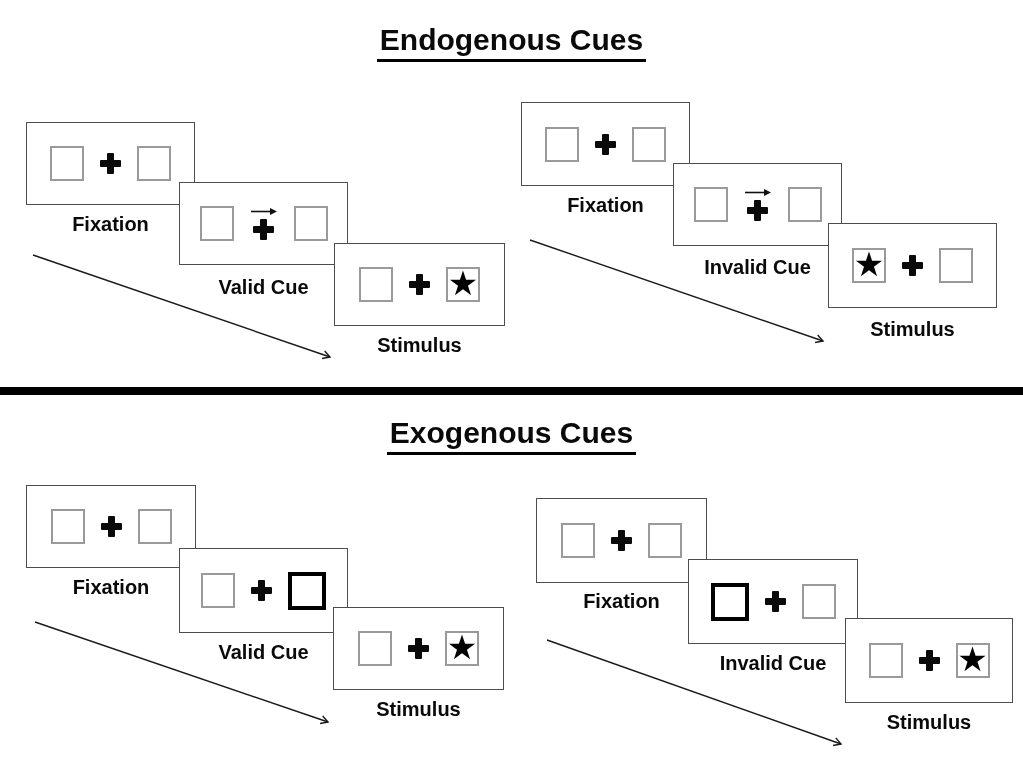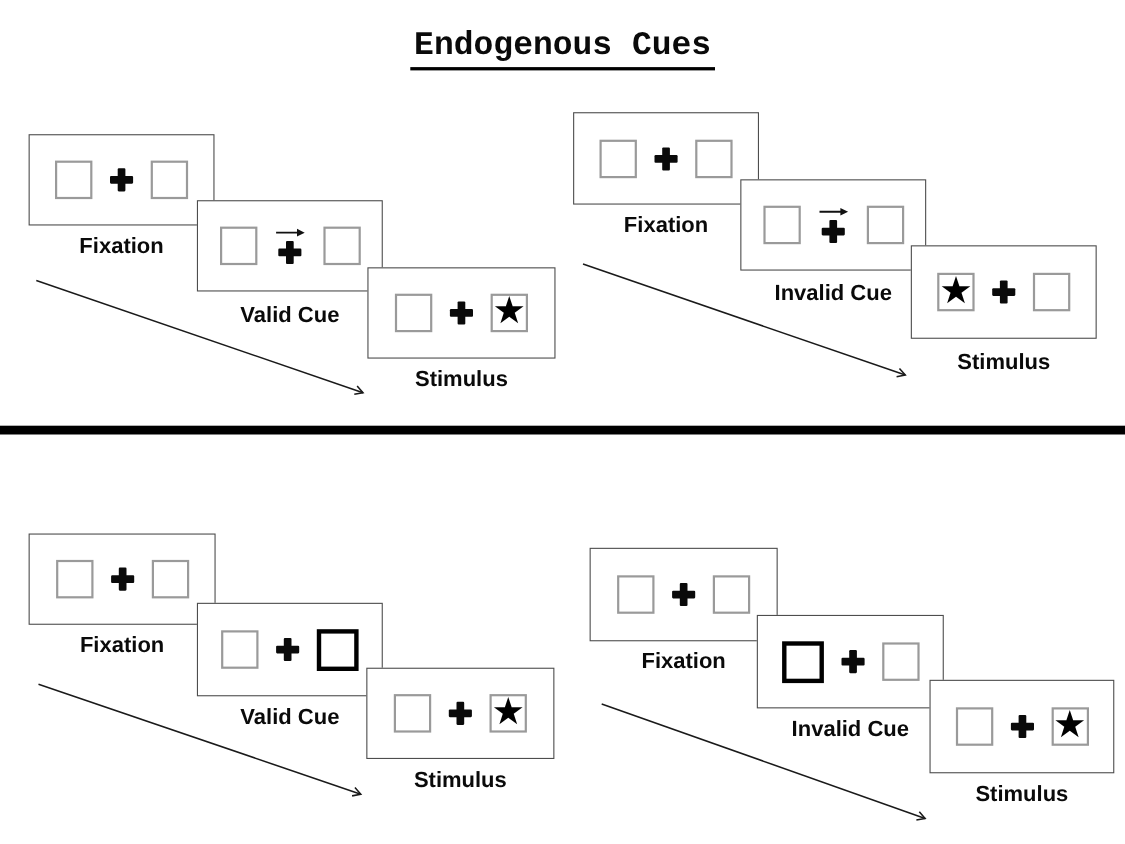--- a/index.html
+++ b/index.html
@@ -1,21 +1,21 @@
 <!DOCTYPE html>
 <html><head>
 <meta charset="utf-8">
 <style>
   html,body{margin:0;padding:0;background:#fff;}
   .canvas{position:relative;width:1023px;height:767px;background:#ffffff;
           font-family:"Liberation Sans",sans-serif;overflow:hidden;color:#0a0a0a;}
   .arrows-layer{position:absolute;left:0;top:0;width:1023px;height:767px;z-index:0;}
   .sec-title{position:absolute;left:0;width:100%;text-align:center;
              font-size:30px;font-weight:bold;z-index:5;}
-  .sec-title .ul{display:inline-block;border-bottom:3px solid #000;padding:0 3px 2px 3px;font-family:Liberation Mono, monospace;}
+  .sec-title .ul{display:inline-block;border-bottom:3px solid #000;padding:0 3px 2px 3px;}
   .divider{position:absolute;left:0;top:387px;width:1023px;height:8px;background:#000;z-index:4;}
   .panel{position:absolute;background:#fff;border:1px solid #4d4d4d;box-sizing:border-box;
          display:flex;align-items:center;justify-content:center;}
   .z1{z-index:1}.z2{z-index:2}.z3{z-index:3}
   .prow{display:flex;align-items:center;gap:16px;}
   .sq{width:30px;height:31px;border:2px solid #9a9a9a;background:#fff;flex:none;
       display:flex;align-items:center;justify-content:center;}
   .sq.thick{border:4px solid #000;width:30px;height:30px;}
   .cross{position:relative;width:21px;height:21px;flex:none;}
   .cross::before{content:"";position:absolute;left:0;top:7px;width:21px;height:7px;
@@ -41,20 +41,23 @@
       </marker>
     </defs>
     <line x1="33" y1="255" x2="330" y2="357" stroke="#1a1a1a" stroke-width="1.4" marker-end="url(#ah)"></line>
     <line x1="530" y1="240" x2="823" y2="341" stroke="#1a1a1a" stroke-width="1.4" marker-end="url(#ah)"></line>
     <line x1="35" y1="622" x2="328" y2="722" stroke="#1a1a1a" stroke-width="1.4" marker-end="url(#ah)"></line>
     <line x1="547" y1="640" x2="841" y2="744" stroke="#1a1a1a" stroke-width="1.4" marker-end="url(#ah)"></line>
   </svg>
 
   <div class="sec-title" style="top:23px;">
     <span class="ul">Endogenous Cues</span>
+  </div>
+  <div class="sec-title" style="top:416px;">
+    <span class="ul">Exogenous Cues</span>
   </div>
 
   <div class="divider"></div>
 
   <div class="panel z1" style="left:26px;top:122px;width:169px;height:83px;">
     <div class="prow">
       <span class="sq"></span>
       <span class="cross"></span>
       <span class="sq"></span>
     </div>

